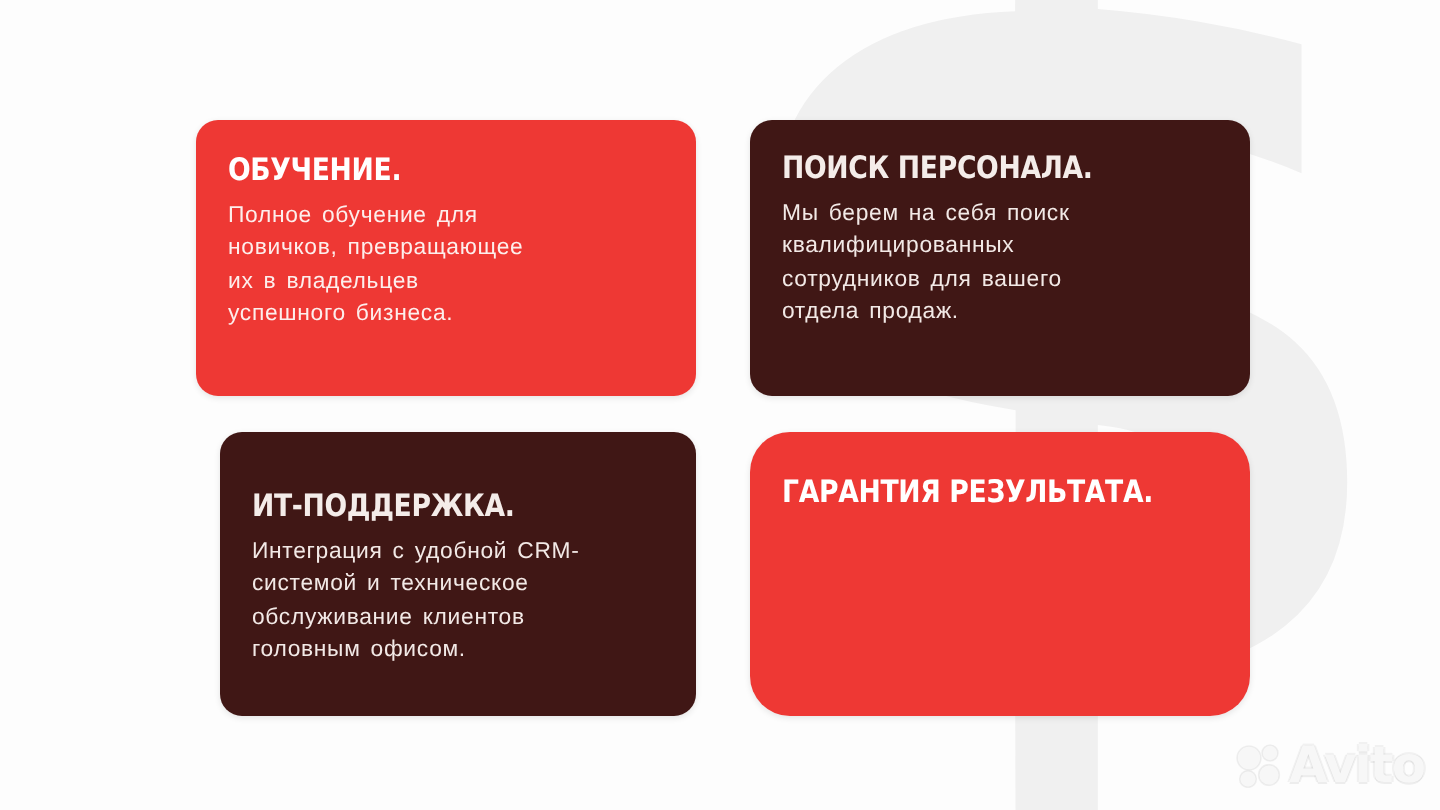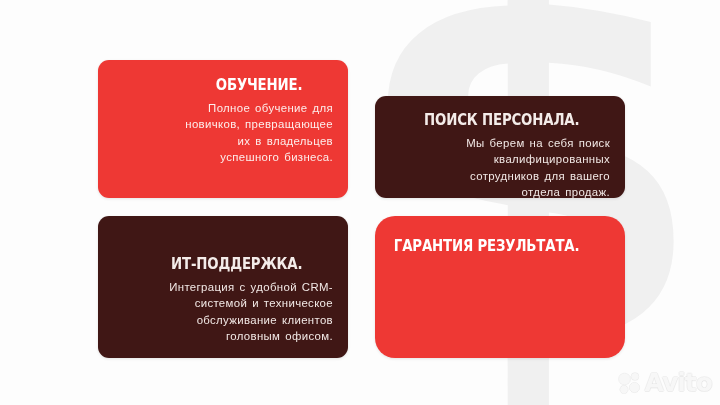--- a/index.html
+++ b/index.html
@@ -9,21 +9,20 @@
     overflow:hidden;
     background:#ffffff;
   }
 
   #stage {
     position:relative;
     width:720px; height:405px;
     background:#fdfdfd;
     font-family:"DejaVu Sans", sans-serif;
     overflow:hidden;
-    text-align:right;
   }
 
   
   #bg-watermark {
     position:absolute;
     left:318px; top:-58px;
     width:420px; height:470px;
     pointer-events:none;
     z-index:0;
   }
@@ -72,23 +71,23 @@
     font-size:11.4px;
     line-height:1.42;
     letter-spacing:0.35px;
     word-spacing:1.5px;
     white-space:pre-line;
   }
   .card.red   .card-body { color:#fdeeec; }
   .card.brown .card-body { color:#f2e9e6; }
 
   
-  .card.c2 { padding-top:16px;margin-top:36px; }
+  .card.c2 { padding-top:16px; }
   .card.c4 { padding-top:22px;border-radius:20px; }
-  .card.c3 { padding-top:40px; }
+  .card.c3 { padding-top:29px;margin-left:12px; }
 
   
   #avito-watermark {
     position:absolute;
     right:8px; bottom:8px;
     display:flex;
     align-items:center;
     gap:3px;
     z-index:3;
     opacity:0.92;

